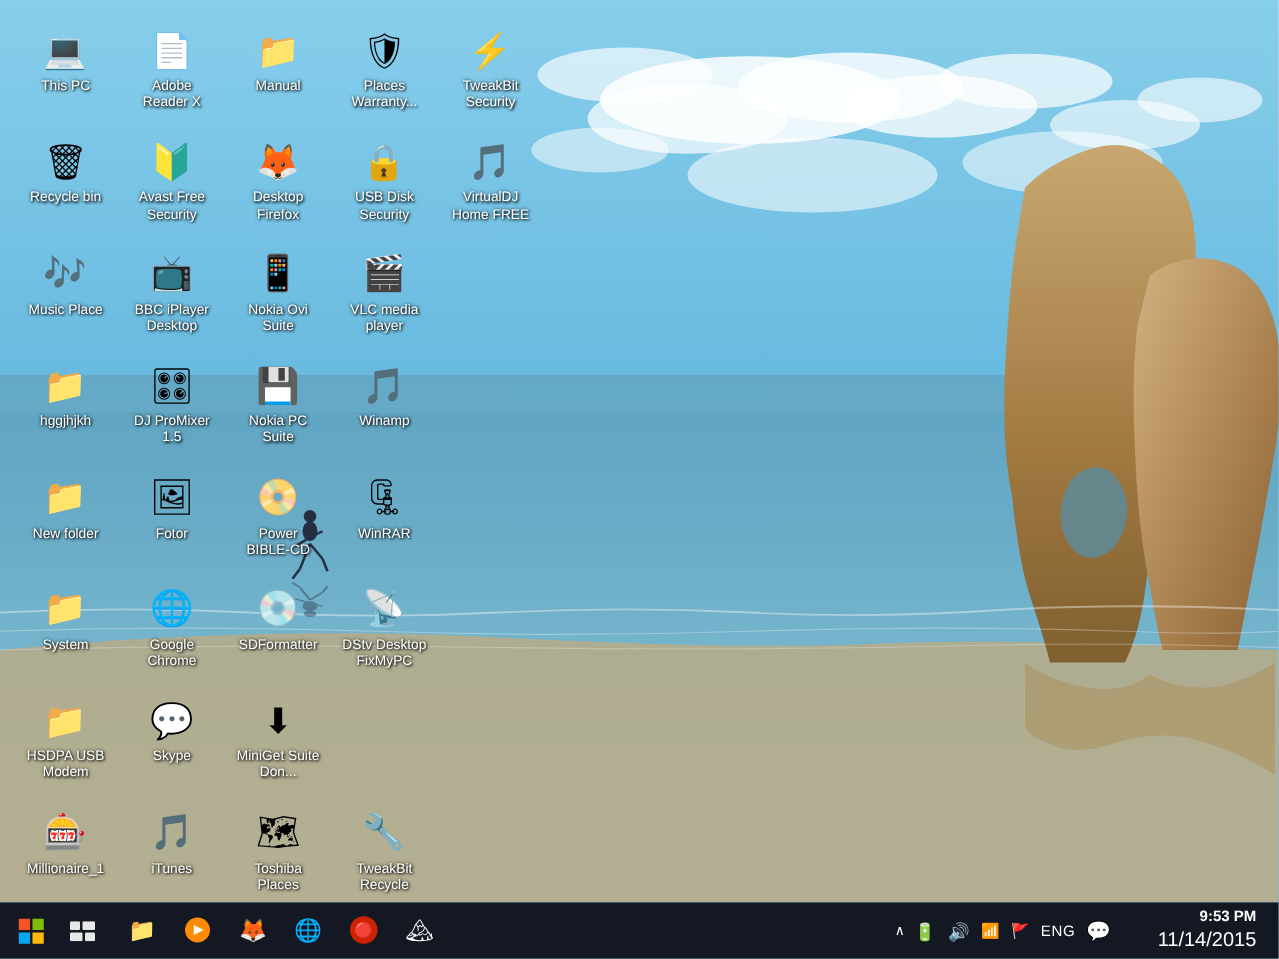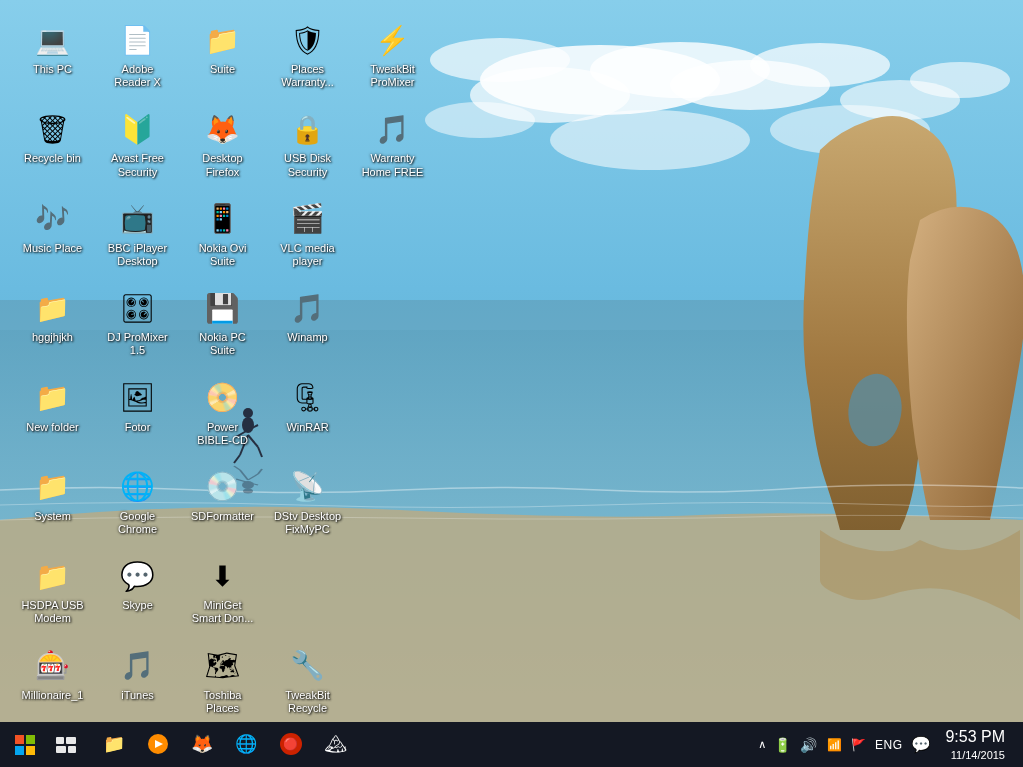--- a/index.html
+++ b/index.html
@@ -256,49 +256,49 @@
       <div class="desktop-icon" style="grid-area: 1 / 1;">
         <div class="icon-img">💻</div>
         <div class="icon-label">This PC</div>
       </div>
       <div class="desktop-icon" style="grid-area: 1 / 2;">
         <div class="icon-img">📄</div>
         <div class="icon-label">Adobe Reader X</div>
       </div>
       <div class="desktop-icon" style="grid-area: 1 / 3;">
         <div class="icon-img">📁</div>
-        <div class="icon-label">Suite</div>
+        <div class="icon-label">Manual</div>
       </div>
       <div class="desktop-icon" style="grid-area: 1 / 4;">
         <div class="icon-img">🛡</div>
         <div class="icon-label">Places Warranty...</div>
       </div>
       <div class="desktop-icon" style="grid-area: 1 / 5;">
         <div class="icon-img">⚡</div>
-        <div class="icon-label">TweakBit ProMixer</div>
+        <div class="icon-label">TweakBit Security</div>
       </div>
       <div class="desktop-icon" style="grid-area: 2 / 1;">
         <div class="icon-img">🗑</div>
         <div class="icon-label">Recycle bin</div>
       </div>
       <div class="desktop-icon" style="grid-area: 2 / 2;">
         <div class="icon-img">🔰</div>
         <div class="icon-label">Avast Free Security</div>
       </div>
       <div class="desktop-icon" style="grid-area: 2 / 3;">
         <div class="icon-img">🦊</div>
         <div class="icon-label">Desktop Firefox</div>
       </div>
       <div class="desktop-icon" style="grid-area: 2 / 4;">
         <div class="icon-img">🔒</div>
         <div class="icon-label">USB Disk Security</div>
       </div>
       <div class="desktop-icon" style="grid-area: 2 / 5;">
         <div class="icon-img">🎵</div>
-        <div class="icon-label">Warranty Home FREE</div>
+        <div class="icon-label">VirtualDJ Home FREE</div>
       </div>
       <div class="desktop-icon" style="grid-area: 3 / 1;">
         <div class="icon-img">🎶</div>
         <div class="icon-label">Music Place</div>
       </div>
       <div class="desktop-icon" style="grid-area: 3 / 2;">
         <div class="icon-img">📺</div>
         <div class="icon-label">BBC iPlayer Desktop</div>
       </div>
       <div class="desktop-icon" style="grid-area: 3 / 3;">
@@ -364,21 +364,21 @@
       <div class="desktop-icon" style="grid-area: 7 / 1;">
         <div class="icon-img">📁</div>
         <div class="icon-label">HSDPA USB Modem</div>
       </div>
       <div class="desktop-icon" style="grid-area: 7 / 2;">
         <div class="icon-img">💬</div>
         <div class="icon-label">Skype</div>
       </div>
       <div class="desktop-icon" style="grid-area: 7 / 3;">
         <div class="icon-img">⬇</div>
-        <div class="icon-label">MiniGet Smart Don...</div>
+        <div class="icon-label">MiniGet Suite Don...</div>
       </div>
       <div style="grid-area: 7 / 4; width: 75px; height: 70px;"></div>
       <div style="grid-area: 7 / 5; width: 75px; height: 70px;"></div>
       <div class="desktop-icon" style="grid-area: 8 / 1;">
         <div class="icon-img">🎰</div>
         <div class="icon-label">Millionaire_1</div>
       </div>
       <div class="desktop-icon" style="grid-area: 8 / 2;">
         <div class="icon-img">🎵</div>
         <div class="icon-label">iTunes</div>
@@ -438,18 +438,18 @@
 
     <div id="taskbar-right">
       <span class="tray-arrow">∧</span>
       <span class="sys-tray-icon">🔋</span>
       <span class="sys-tray-icon">🔊</span>
       <span class="sys-tray-icon" style="font-size:12px;">📶</span>
       <span class="sys-tray-icon" style="font-size:12px; color:#cc2200;">🚩</span>
       <span class="sys-tray-icon" style="font-size:12px; letter-spacing:0.5px; font-weight:500;">ENG</span>
       <span class="sys-tray-icon" style="font-size:16px;">💬</span>
       <div id="clock">
-        <div style="font-size:16px; font-weight:400;">9:53 PM</div>
-        <div style="font-size:11px;">11/14/2015</div>
+        <div style="font-size:12px; font-weight:700;">9:53 PM</div>
+        <div style="font-size:16px;margin-left:23px;">11/14/2015</div>
       </div>
     </div>
   </div>
 </div>
 
 </body></html>

